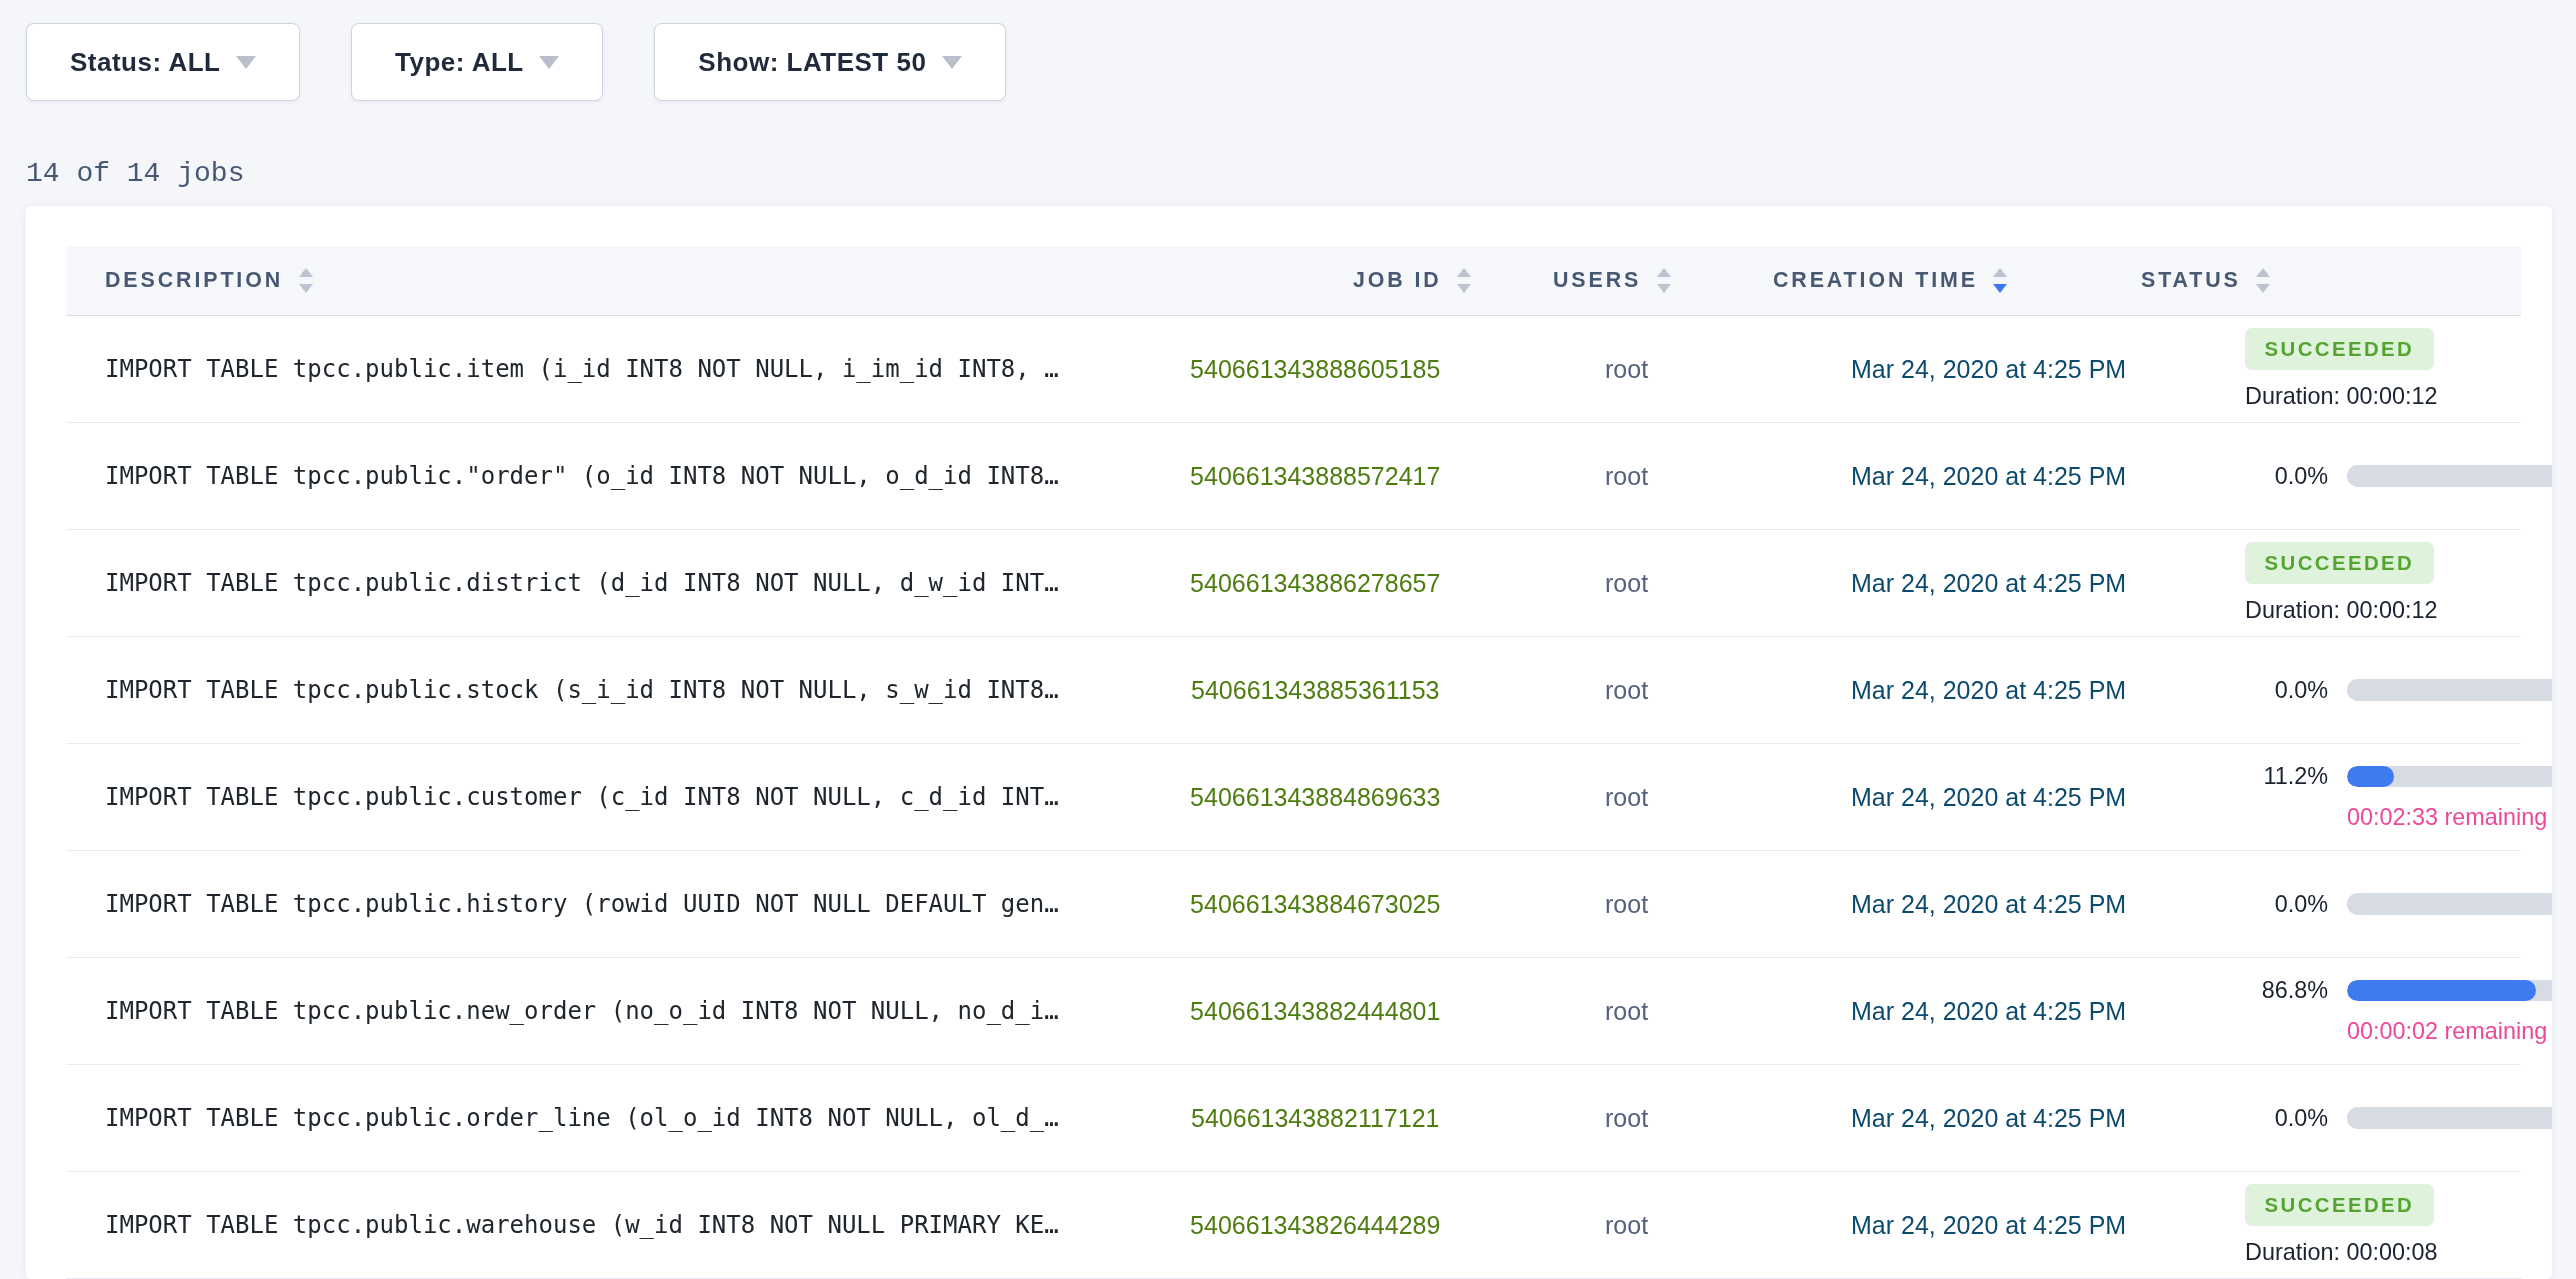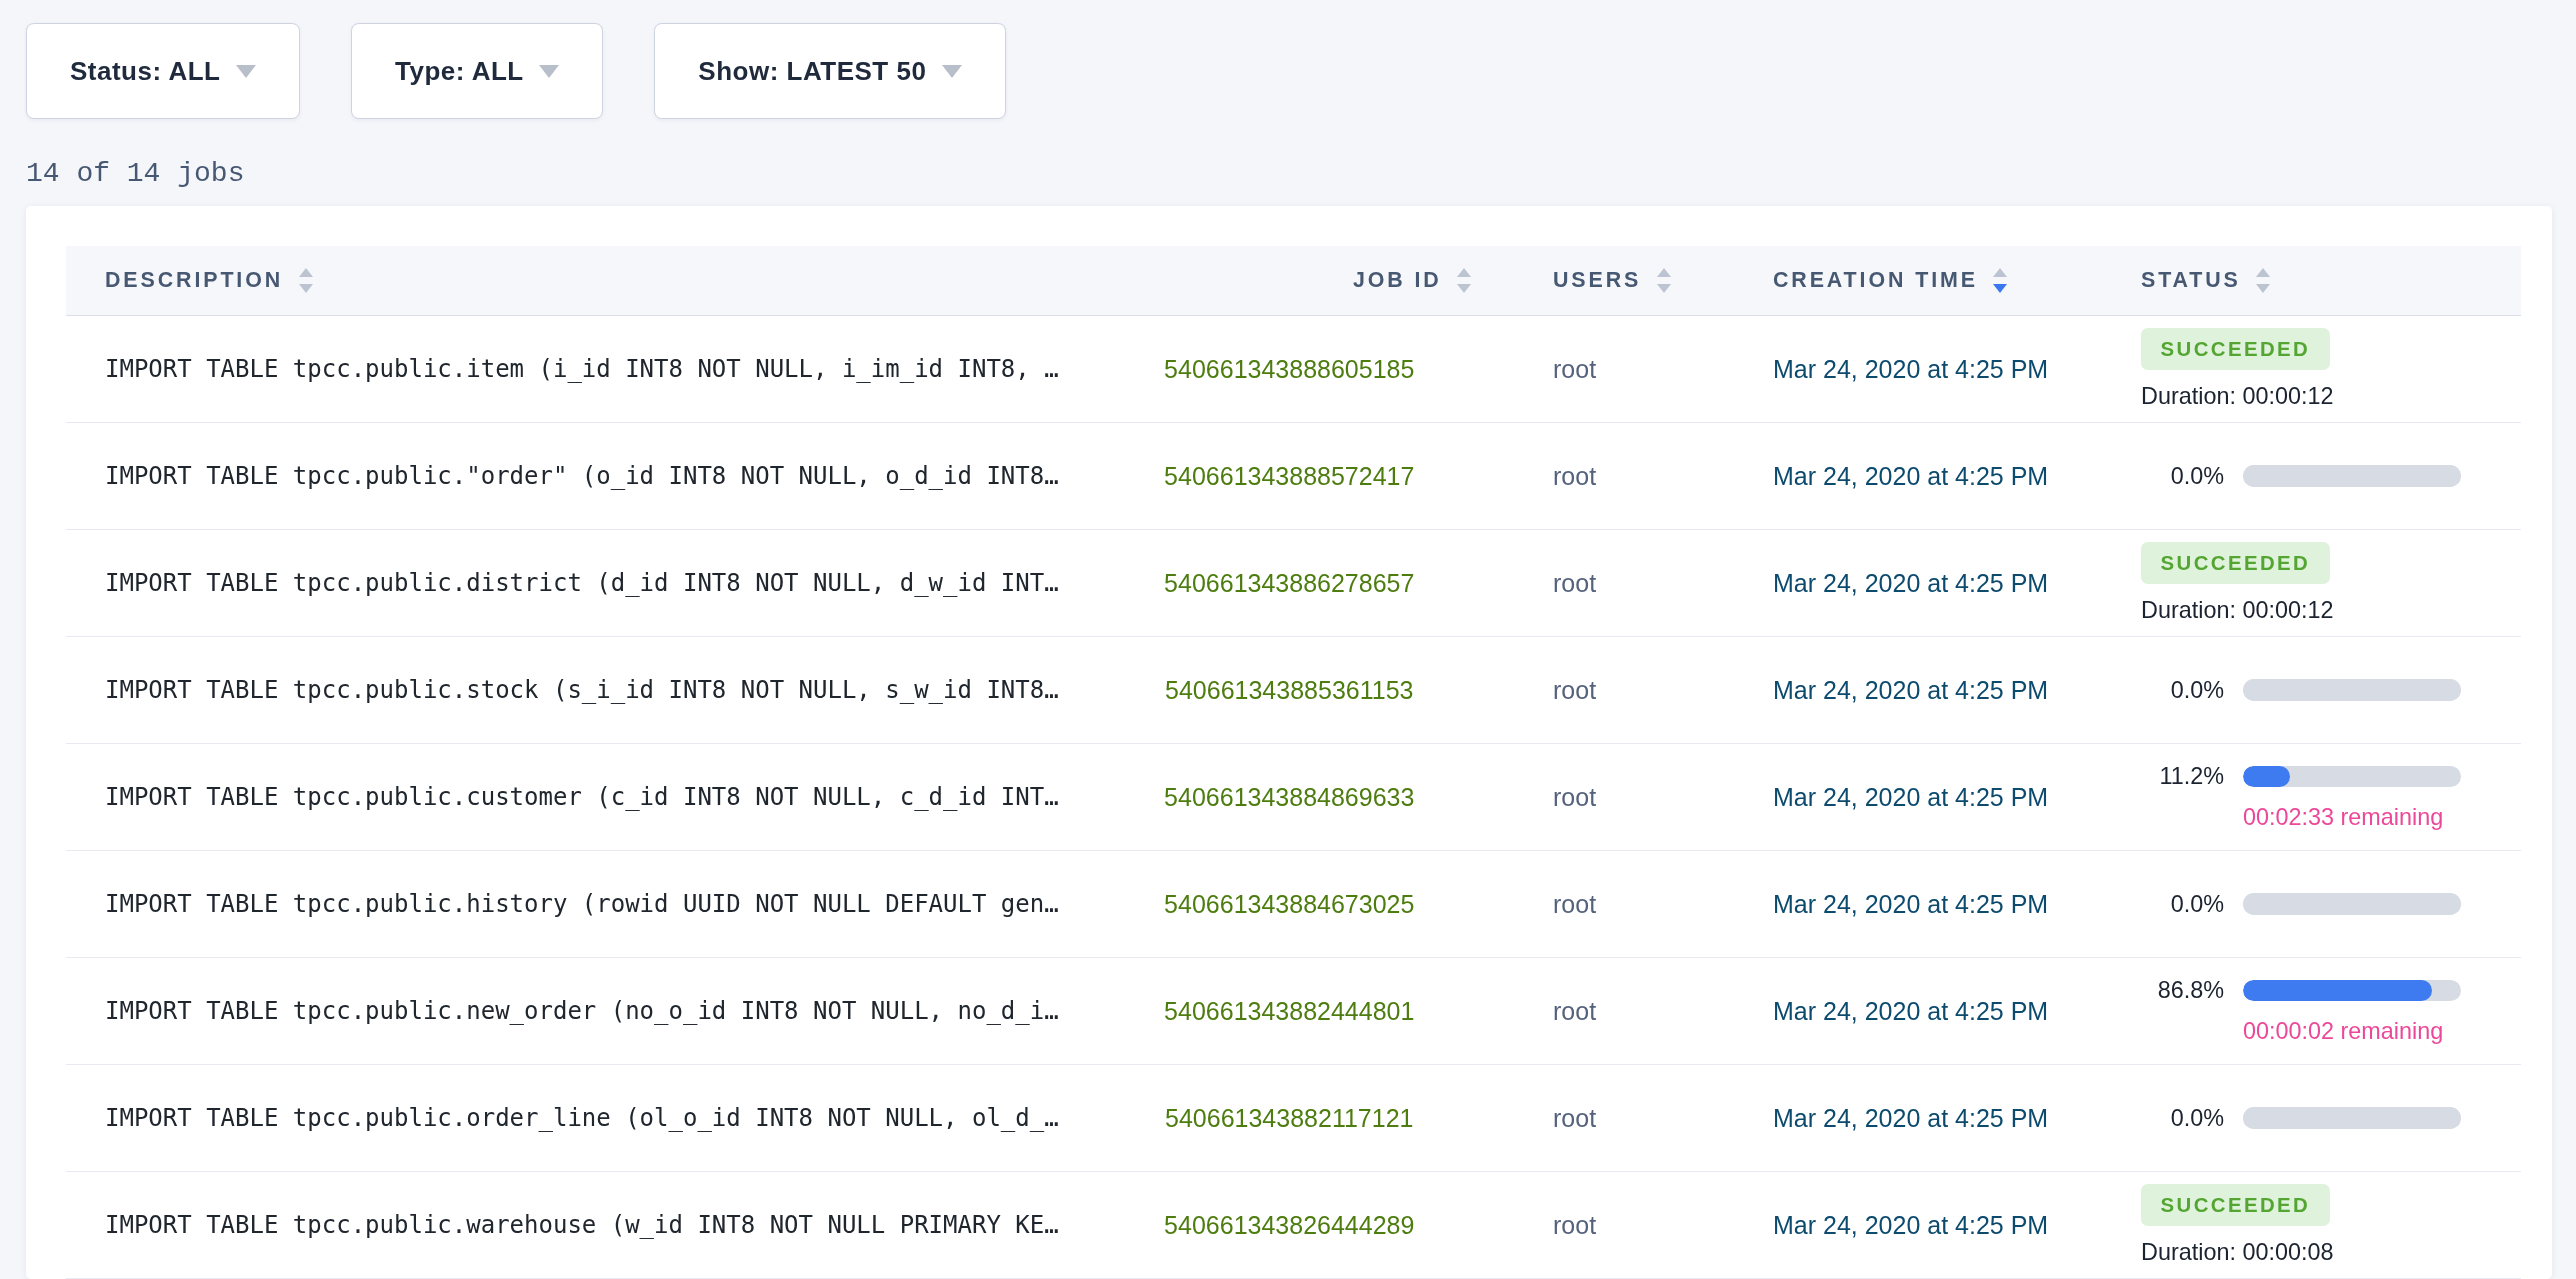--- a/index.html
+++ b/index.html
@@ -10,21 +10,21 @@
     color:#242a35;
   }
   .page { position:relative; width:2576px; height:1279px; }
 
   
   .filter-bar { position:absolute; top:23.4px; left:26px; display:flex; gap:51px; }
   .filter-btn {
     background:#ffffff;
     border:1.9px solid #cdd3df;
     border-radius:7.8px;
-    height:96px;
+    height:78px;
     display:flex; align-items:center; justify-content:flex-start;
     padding:10px 43px;
     font-size:26px; font-weight:bold; color:#1f2a3c;
     box-shadow:0 1.9px 3.9px rgba(60,75,105,0.06);
     cursor:pointer;
     letter-spacing:0.5px;
     white-space:nowrap;
   }
   .caret {
     width:0; height:0; margin-left:15.6px;
@@ -68,21 +68,21 @@
   .th.c-users { padding-left:74px; }
   .th.c-time  { padding-left:60px; }
   .th.c-status{ padding-left:58px; }
   .sort { display:flex; flex-direction:column; gap:6.8px; margin-left:15.6px; }
   .arr { width:0; height:0; }
   .arr.up   { border-left:7.8px solid transparent; border-right:7.8px solid transparent; border-bottom:9.7px solid #bcc4d1; }
   .arr.down { border-left:7.8px solid transparent; border-right:7.8px solid transparent; border-top:9.7px solid #bcc4d1; }
   .arr.down.active { border-top-color:#3b78f0; }
 
   
-  .trow { height:107px; border-bottom:1.9px solid #e7eaf1; }
+  .trow { height:107px; border-bottom:1.9px solid #e7eaf1;gap:26px; }
   .cell.desc {
     padding-left:39px;
     font-family:"DejaVu Sans Mono","Liberation Mono",monospace;
     font-size:24px; color:#20262e; white-space:nowrap; overflow:hidden;
   }
   .cell.jobid { text-align:center; padding-right:19.5px; font-size:25px; color:#4d7c0f; }
   .cell.users { padding-left:74px; font-size:25px; color:#55627d; }
   .cell.time  { padding-left:60px; font-size:25px; color:#0c4a6e; white-space:nowrap; }
 
   

